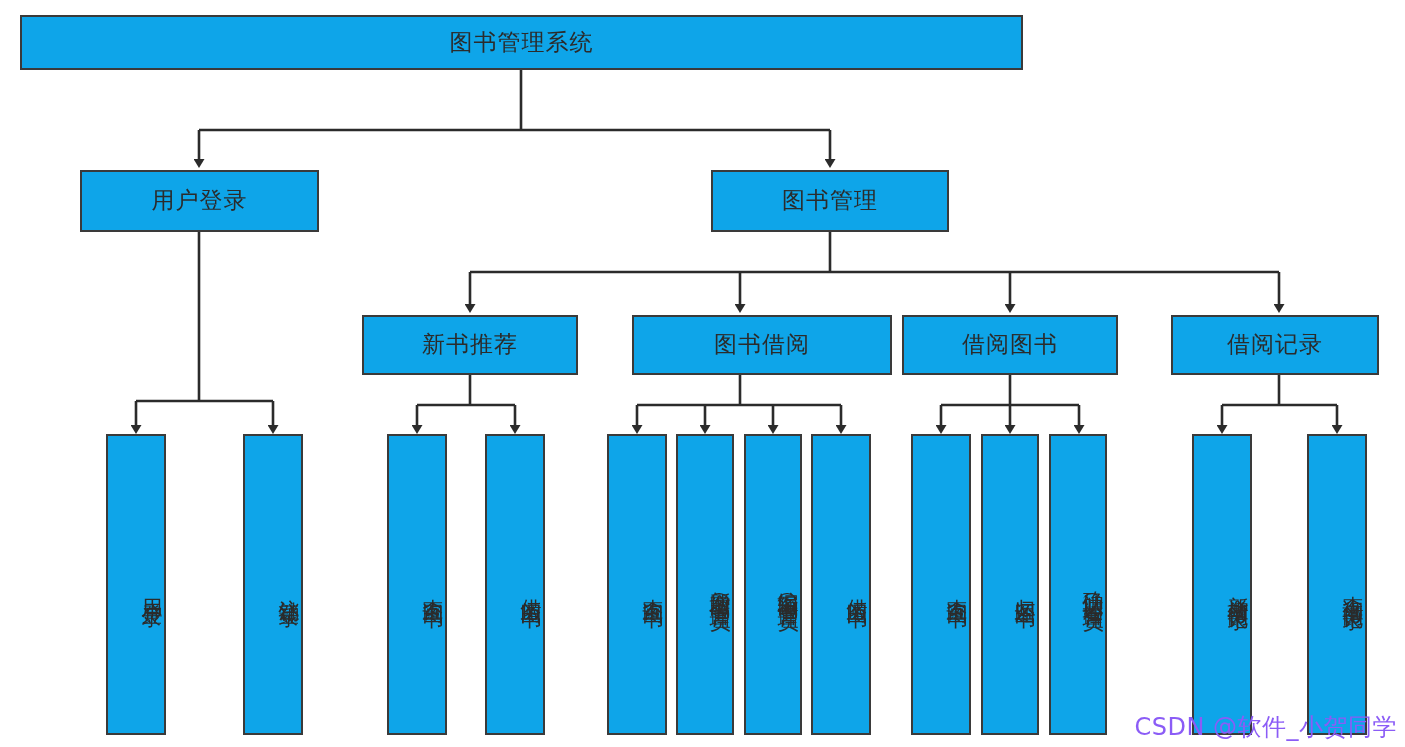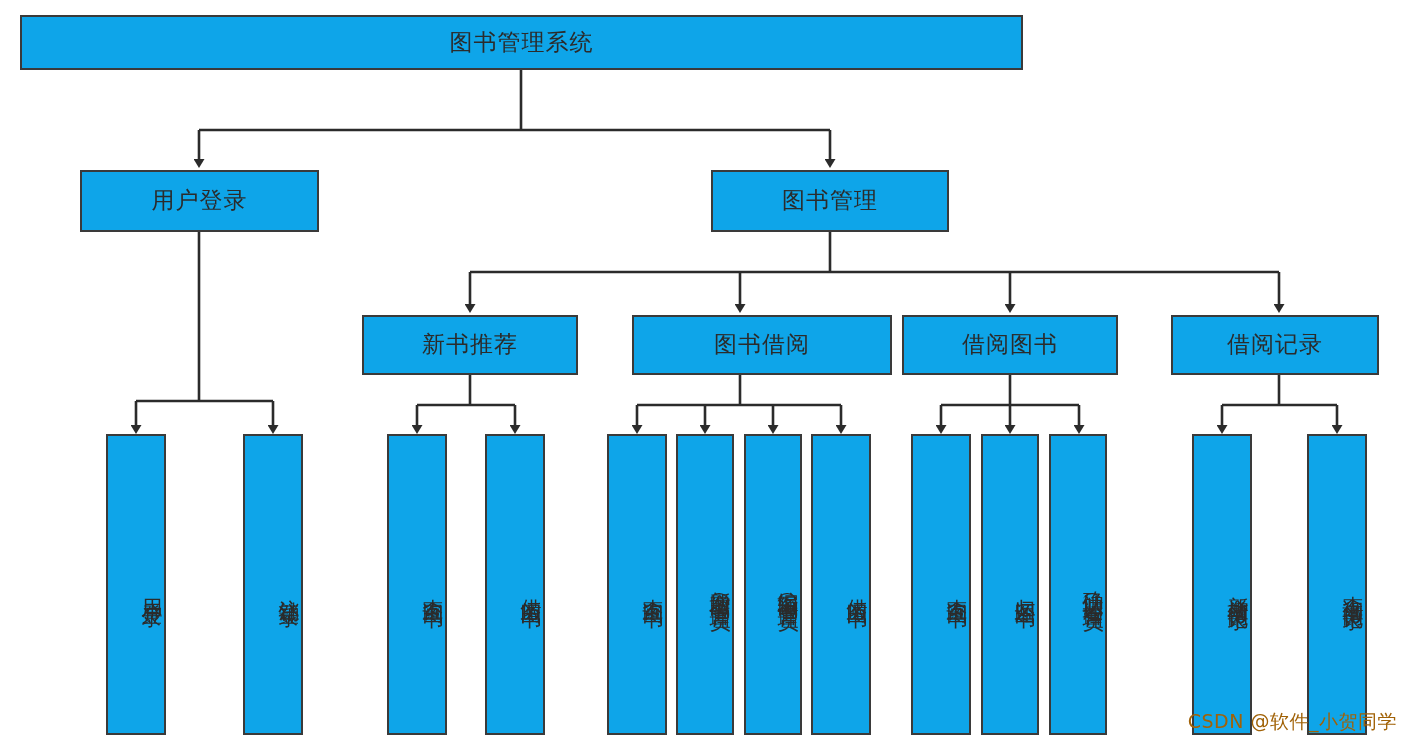--- a/index.html
+++ b/index.html
@@ -54,23 +54,23 @@
     left: 0;
     top: 0;
     width: 1405px;
     height: 747px;
     z-index: 1;
     pointer-events: none;
   }
   .watermark {
     position: absolute;
     right: 8px;
-    bottom: 12px;
-    font-size: 19px;
-    color: #a16207;
+    bottom: 4px;
+    font-size: 24px;
+    color: #8b5cf6;
     letter-spacing: 0.5px;
     z-index: 5;
     white-space: nowrap;
   }
 </style>
 </head>
 <body>
 
 <div id="canvas">
 

